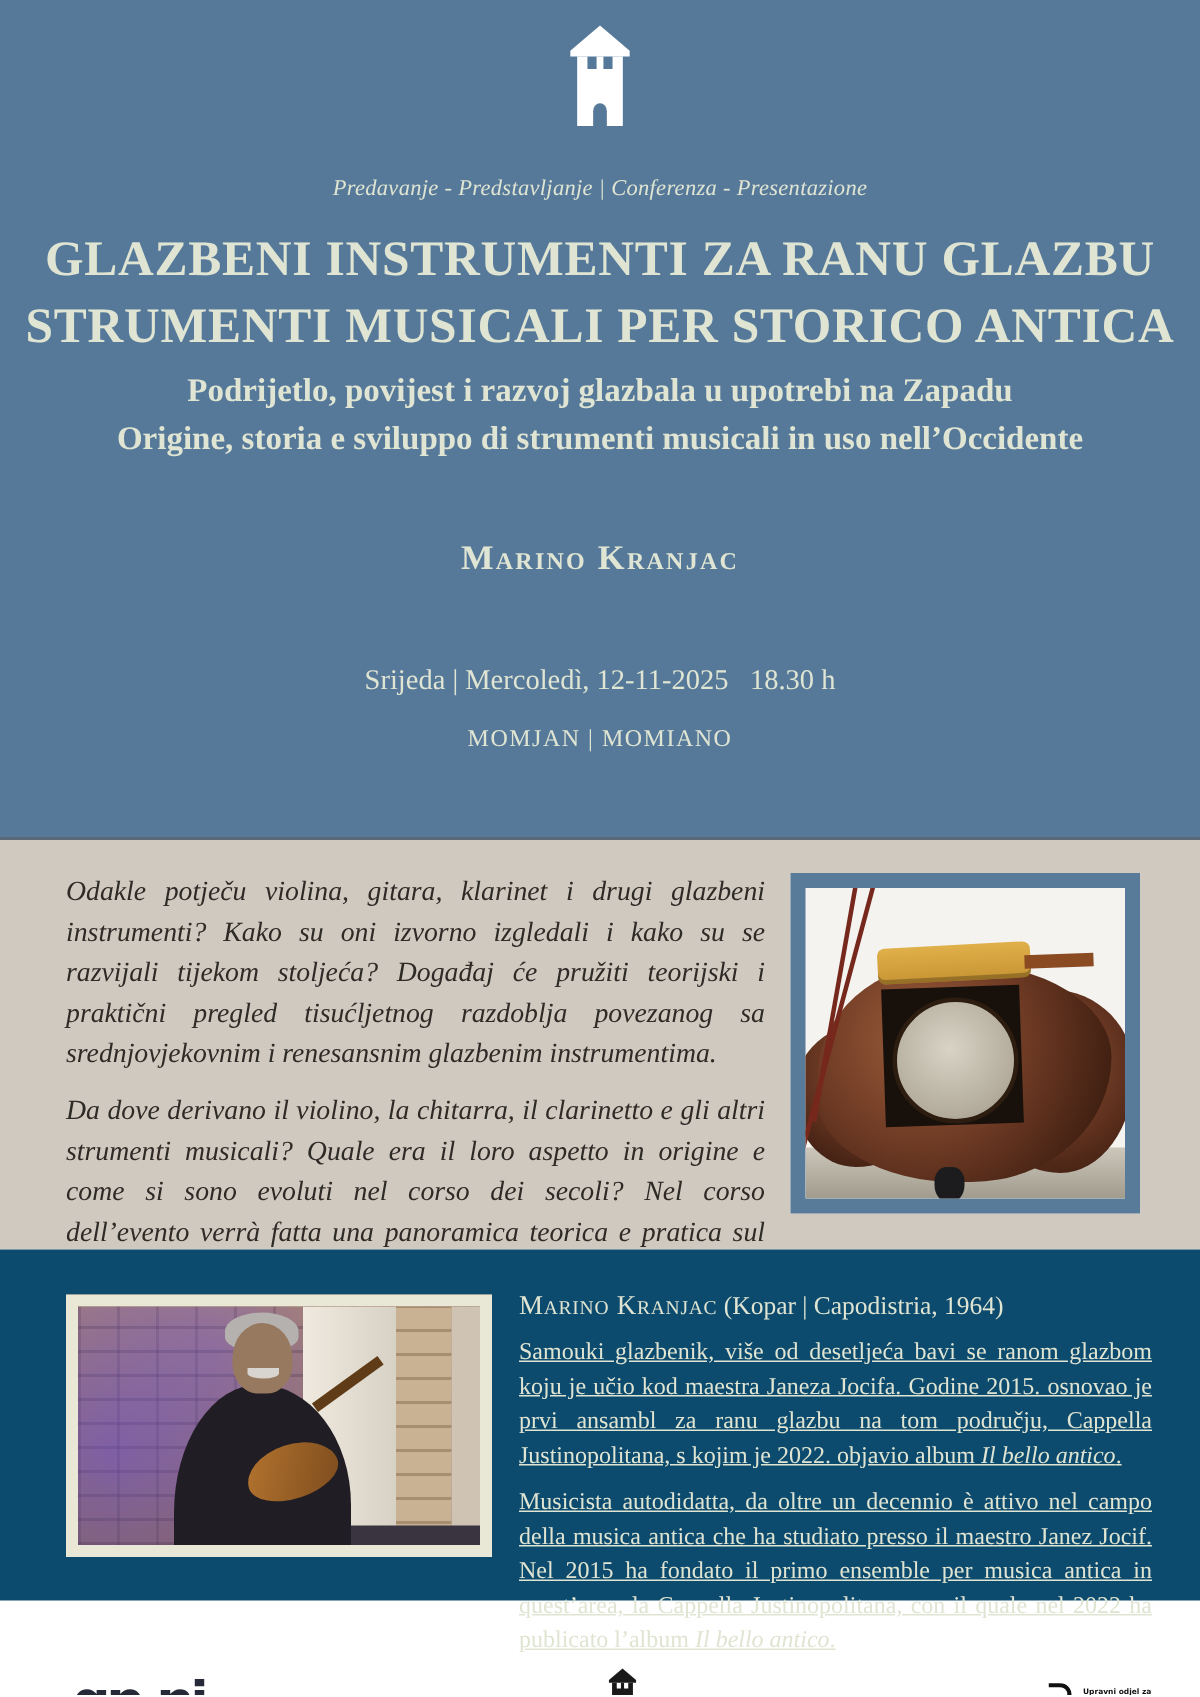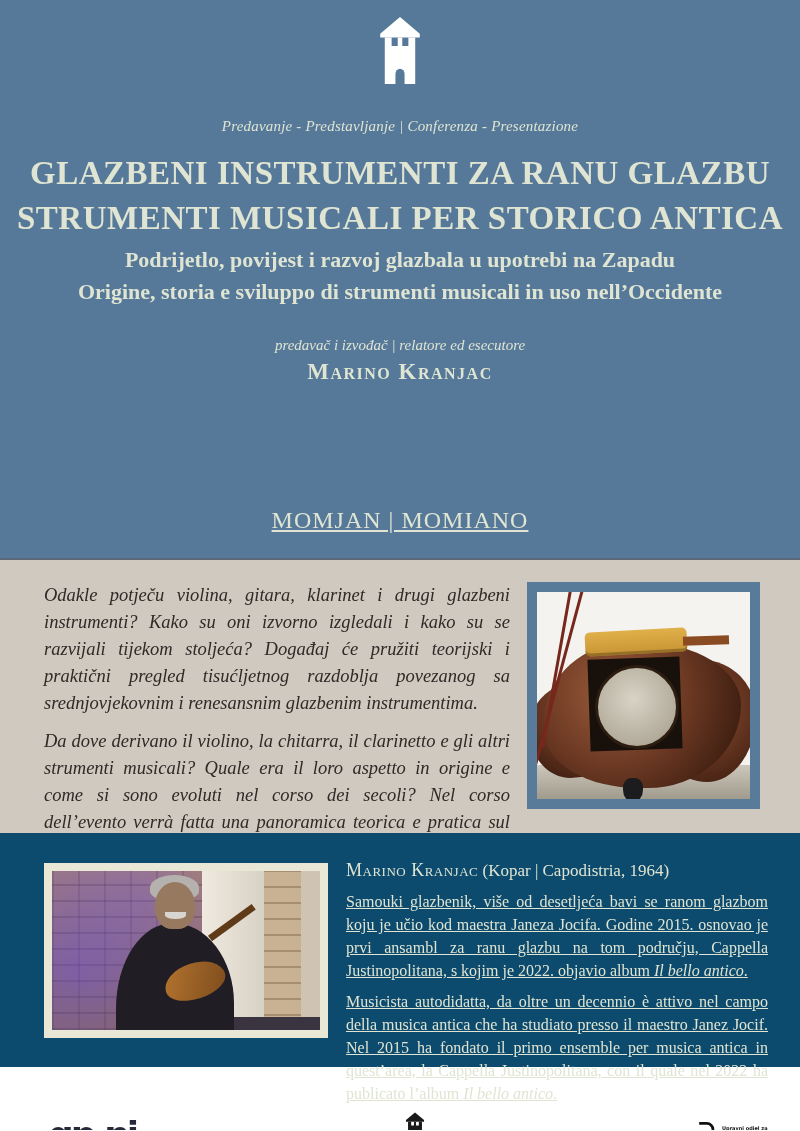--- a/index.html
+++ b/index.html
@@ -13,21 +13,21 @@
   .kicker{top:118px;font-style:italic;font-size:15px;letter-spacing:.2px;}
   .title{font-weight:bold;font-size:33px;letter-spacing:.5px;white-space:nowrap;color:#e2e7d4;}
   .title-hr{top:155px;}
   .title-it{top:200px;}
   .subtitle{font-weight:bold;font-size:22px;white-space:nowrap;color:#e2e7d4;}
   .sub-hr{top:247px;}
   .sub-it{top:279px;}
   .role{top:337px;font-style:italic;font-size:15px;}
   .presenter{top:359px;font-variant:small-caps;font-weight:600;font-size:23px;letter-spacing:1.5px;color:#e2e7d4;}
   .datetime{top:443px;font-size:19px;white-space:pre-wrap;}
-  .loc-main{top:507px;font-size:24px;letter-spacing:1px;text-decoration:underline;}
+  .loc-main{top:484px;font-size:16px;letter-spacing:1px;}
   .loc-venue{top:509px;font-size:19px;}
   
   .about{position:absolute;left:0;top:558px;width:800px;height:275px;background:#cfc9c0;
          border-top:2px solid #5a6877;box-sizing:border-box;font-style:italic;}
   .about-text{position:absolute;left:44px;top:22px;width:466px;color:#2e2a26;
               font-size:18.5px;line-height:27px;text-align:justify;}
   .about-text p{margin:0;}
   .about-text p + p{margin-top:11px;}
   
   .sculpture{position:absolute;left:527px;top:22px;width:213px;height:207px;margin:0;
@@ -109,22 +109,22 @@
         <polygon points="4,26 30,4 56,26 56,31 4,31" fill="#ffffff"></polygon>
         <path d="M10,31 L10,92 L50,92 L50,31 L41,31 L41,42 L33,42 L33,31 L27,31 L27,42 L19,42 L19,31 Z" fill="#ffffff"></path>
         <path d="M24,92 v-13 a6,7 0 0 1 12,0 v13 z" fill="#56799a"></path>
       </svg>
     </div>
     <div class="center kicker abs">Predavanje - Predstavljanje | Conferenza - Presentazione</div>
     <div class="center title title-hr abs">GLAZBENI INSTRUMENTI ZA RANU GLAZBU</div>
     <div class="center title title-it abs">STRUMENTI MUSICALI PER STORICO ANTICA</div>
     <div class="center subtitle sub-hr abs">Podrijetlo, povijest i razvoj glazbala u upotrebi na Zapadu</div>
     <div class="center subtitle sub-it abs">Origine, storia e sviluppo di strumenti musicali in uso nell’Occidente</div>
-    <div class="center role abs">predavač i izvođač | relatore ed esecutore</div>
     <div class="center presenter abs">Marino Kranjac</div>
+    <div class="center datetime abs">Srijeda | Mercoledì, 12-11-2025   18.30 h</div>
     <div class="center loc-main abs">MOMJAN | MOMIANO</div>
   </header>
 
   <section class="about">
     <div class="about-text">
       <p>Odakle potječu violina, gitara, klarinet i drugi glazbeni instrumenti? Kako su oni izvorno izgledali i kako su se razvijali tijekom stoljeća? Događaj će pružiti teorijski i praktični pregled tisućljetnog razdoblja povezanog sa srednjovjekovnim i renesansnim glazbenim instrumentima.</p>
       <p>Da dove derivano il violino, la chitarra, il clarinetto e gli altri strumenti musicali? Quale era il loro aspetto in origine e come si sono evoluti nel corso dei secoli? Nel corso dell’evento verrà fatta una panoramica teorica e pratica sul periodo millenario legato agli strumenti musicali medievali e rinascimentali.</p>
     </div>
     <figure class="sculpture">
       <div class="sc-floor"></div>

